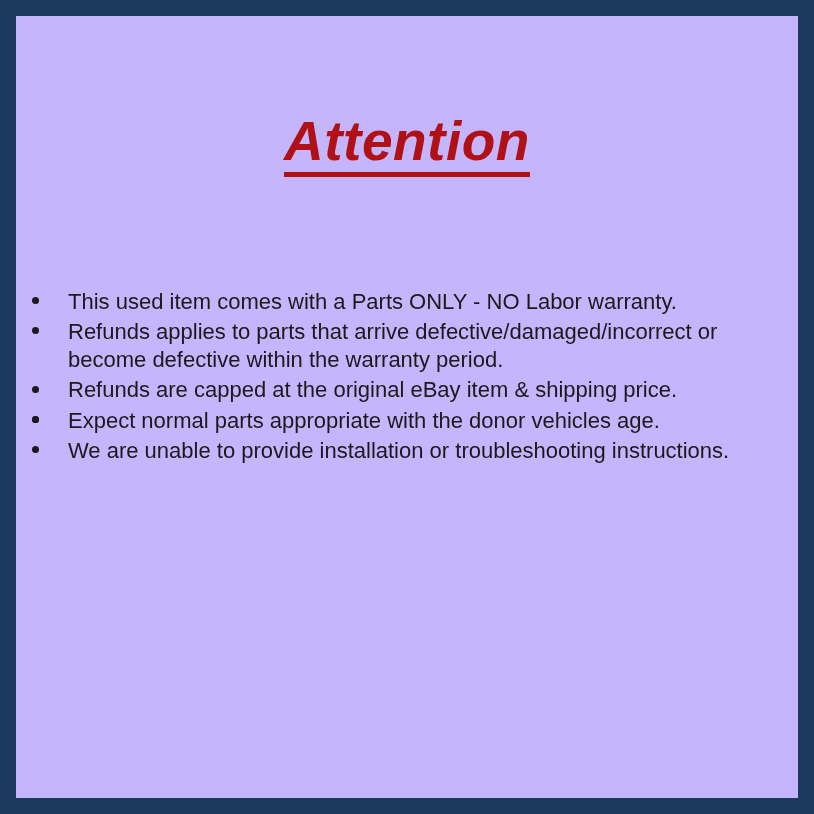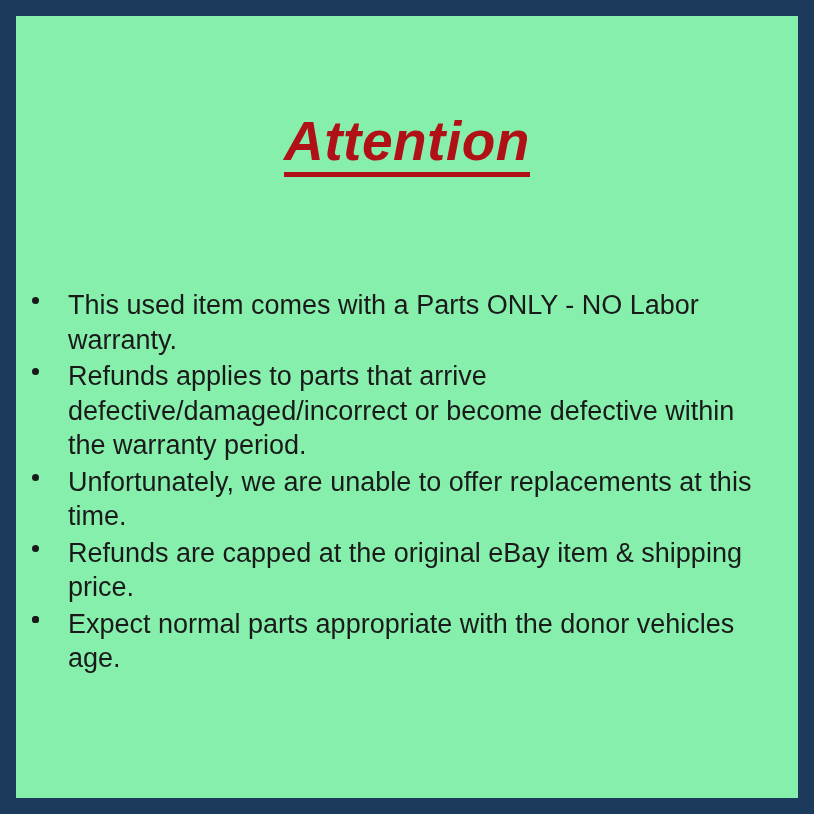--- a/index.html
+++ b/index.html
@@ -21,21 +21,21 @@
     background: #ffffff;
     border: 14px solid #1b3a5c;
     position: relative;
   }
 
   #notice-inner {
     box-sizing: border-box;
     width: 100%;
     height: 100%;
     border: 2px solid #1b3a5c;
-    background: #86efac;
+    background: #c4b5fd;
     padding: 0;
     position: relative;
   }
 
   #notice-title {
     text-align: center;
     color: #b01116;
     font-family: "Liberation Sans", sans-serif;
     font-style: italic;
     font-weight: bold;
@@ -57,21 +57,21 @@
     padding: 0;
     position: absolute;
     top: 272px;
     left: 0;
     right: 0;
   }
 
   #notice-list li {
     position: relative;
     color: #1a1a1a;
-    font-size: 27px;
+    font-size: 22px;
     line-height: 1.28;
     padding-left: 52px;
     padding-right: 28px;
     margin-bottom: 2px;
   }
 
   #notice-list li .bullet {
     position: absolute;
     left: 16px;
     top: 0;
@@ -104,29 +104,29 @@
       <li>
         <span class="bullet"><span class="bullet-dot"></span></span>
         <span>This used item comes with a Parts ONLY - NO Labor warranty.</span>
       </li>
       <li>
         <span class="bullet"><span class="bullet-dot"></span></span>
         <span>Refunds applies to parts that arrive defective/damaged/incorrect or become defective within the warranty period.</span>
       </li>
       <li>
         <span class="bullet"><span class="bullet-dot"></span></span>
-        <span>Unfortunately, we are unable to offer replacements at this time.</span>
-      </li>
-      <li>
-        <span class="bullet"><span class="bullet-dot"></span></span>
         <span>Refunds are capped at the original eBay item &amp; shipping price.</span>
       </li>
       <li>
         <span class="bullet"><span class="bullet-dot"></span></span>
       </li>
       <li>
         <span class="bullet"><span class="bullet-dot"></span></span>
         <span>Expect normal parts appropriate with the donor vehicles age.</span>
       </li>
+      <li>
+        <span class="bullet"><span class="bullet-dot"></span></span>
+        <span>We are unable to provide installation or troubleshooting instructions.</span>
+      </li>
     </ul>
 
   </div>
 </div>
 
 </body></html>

